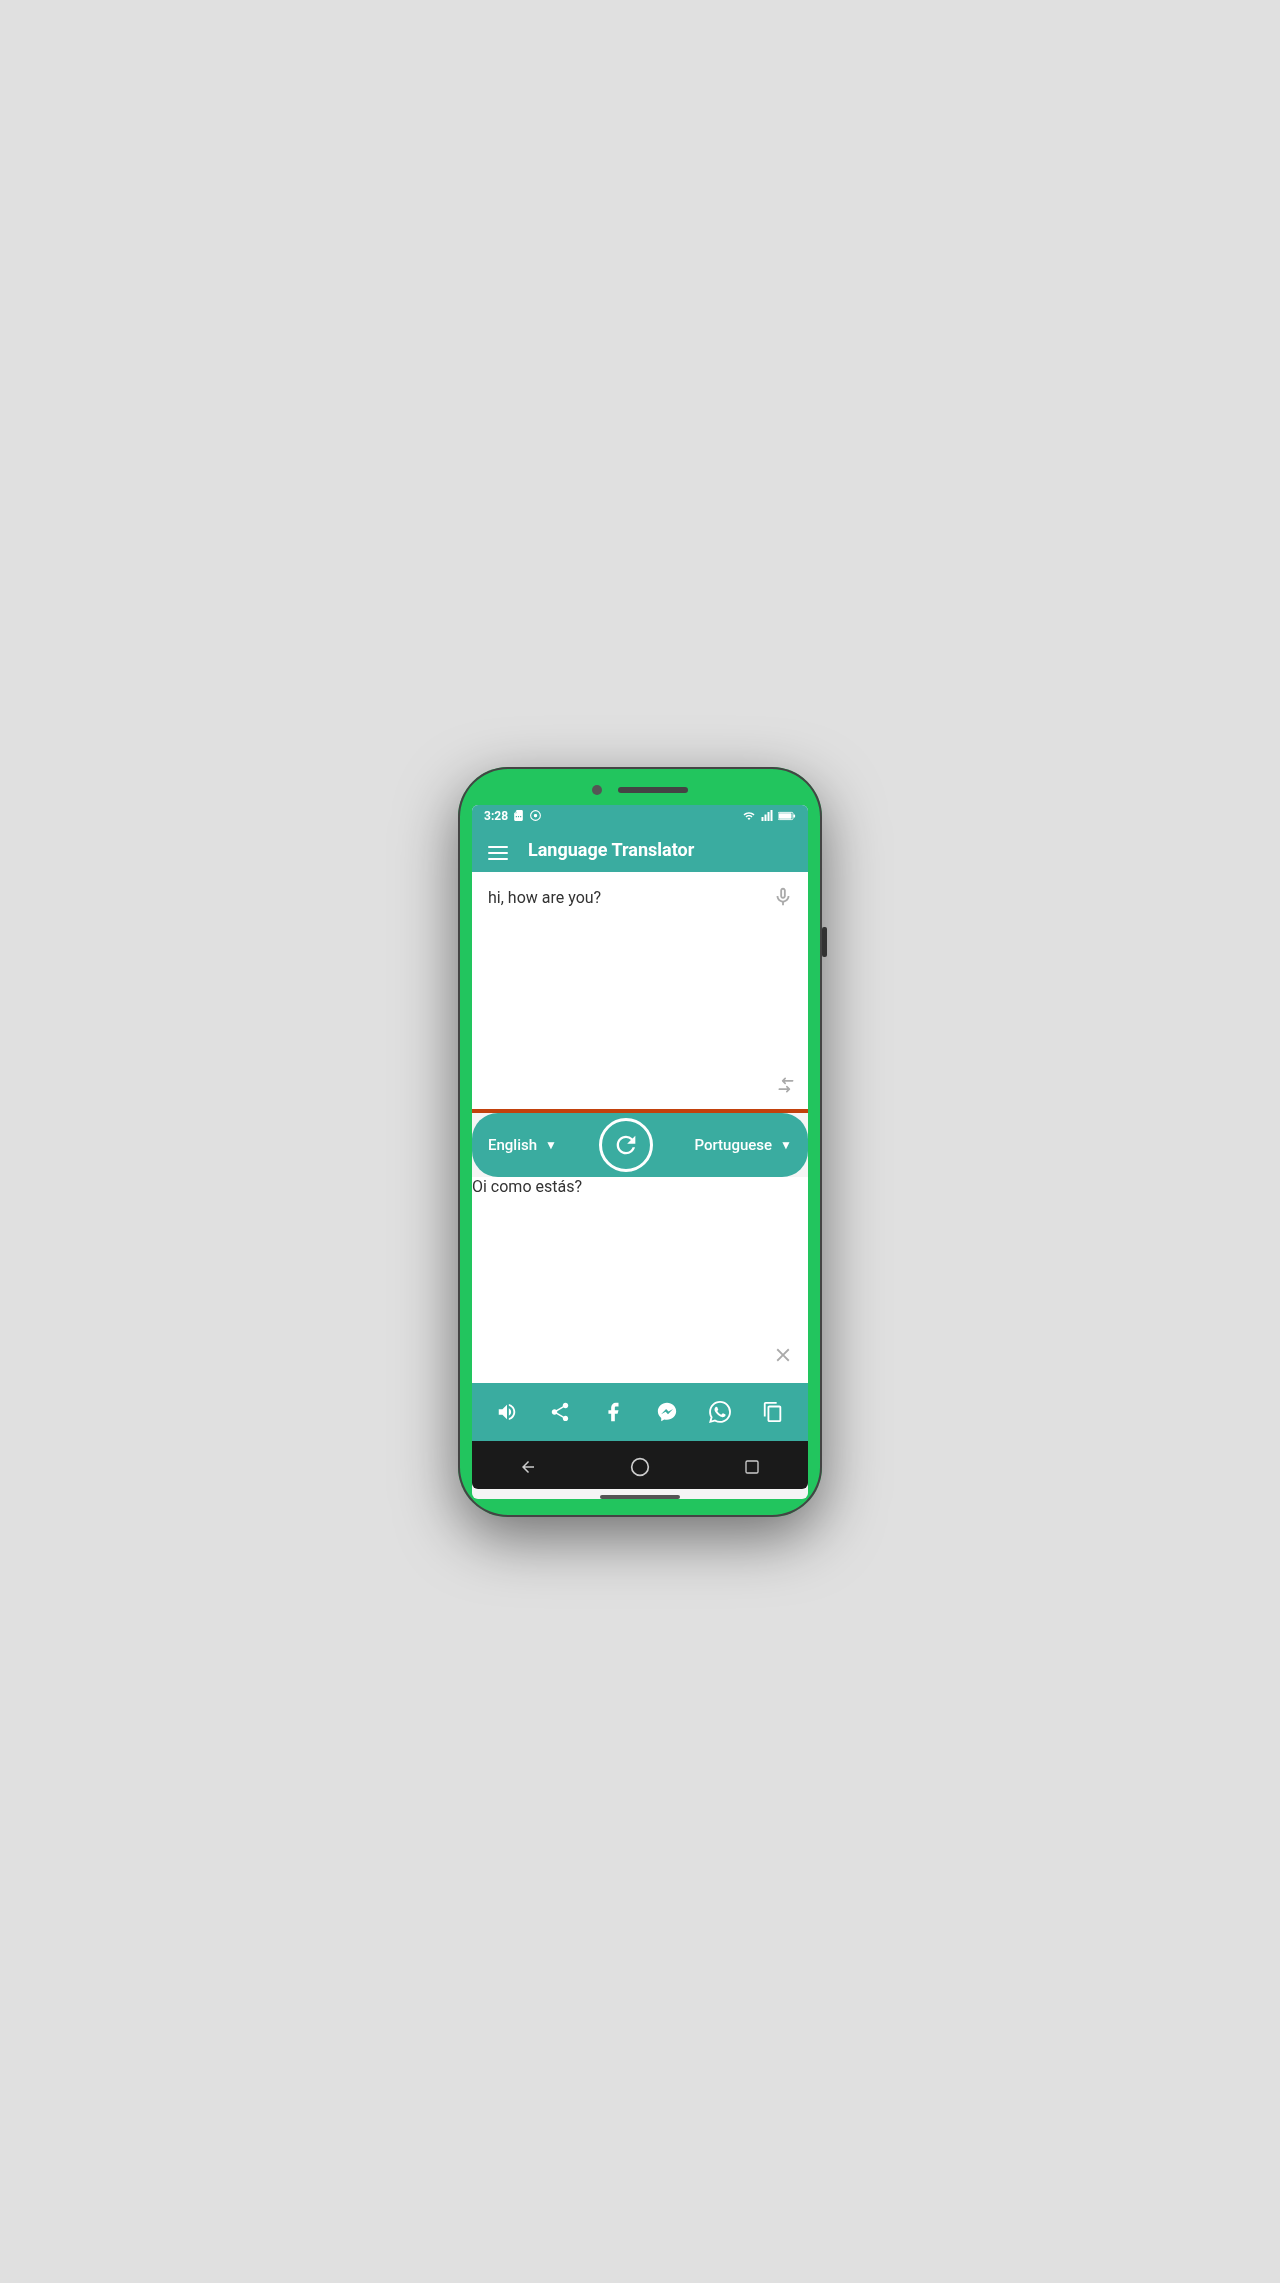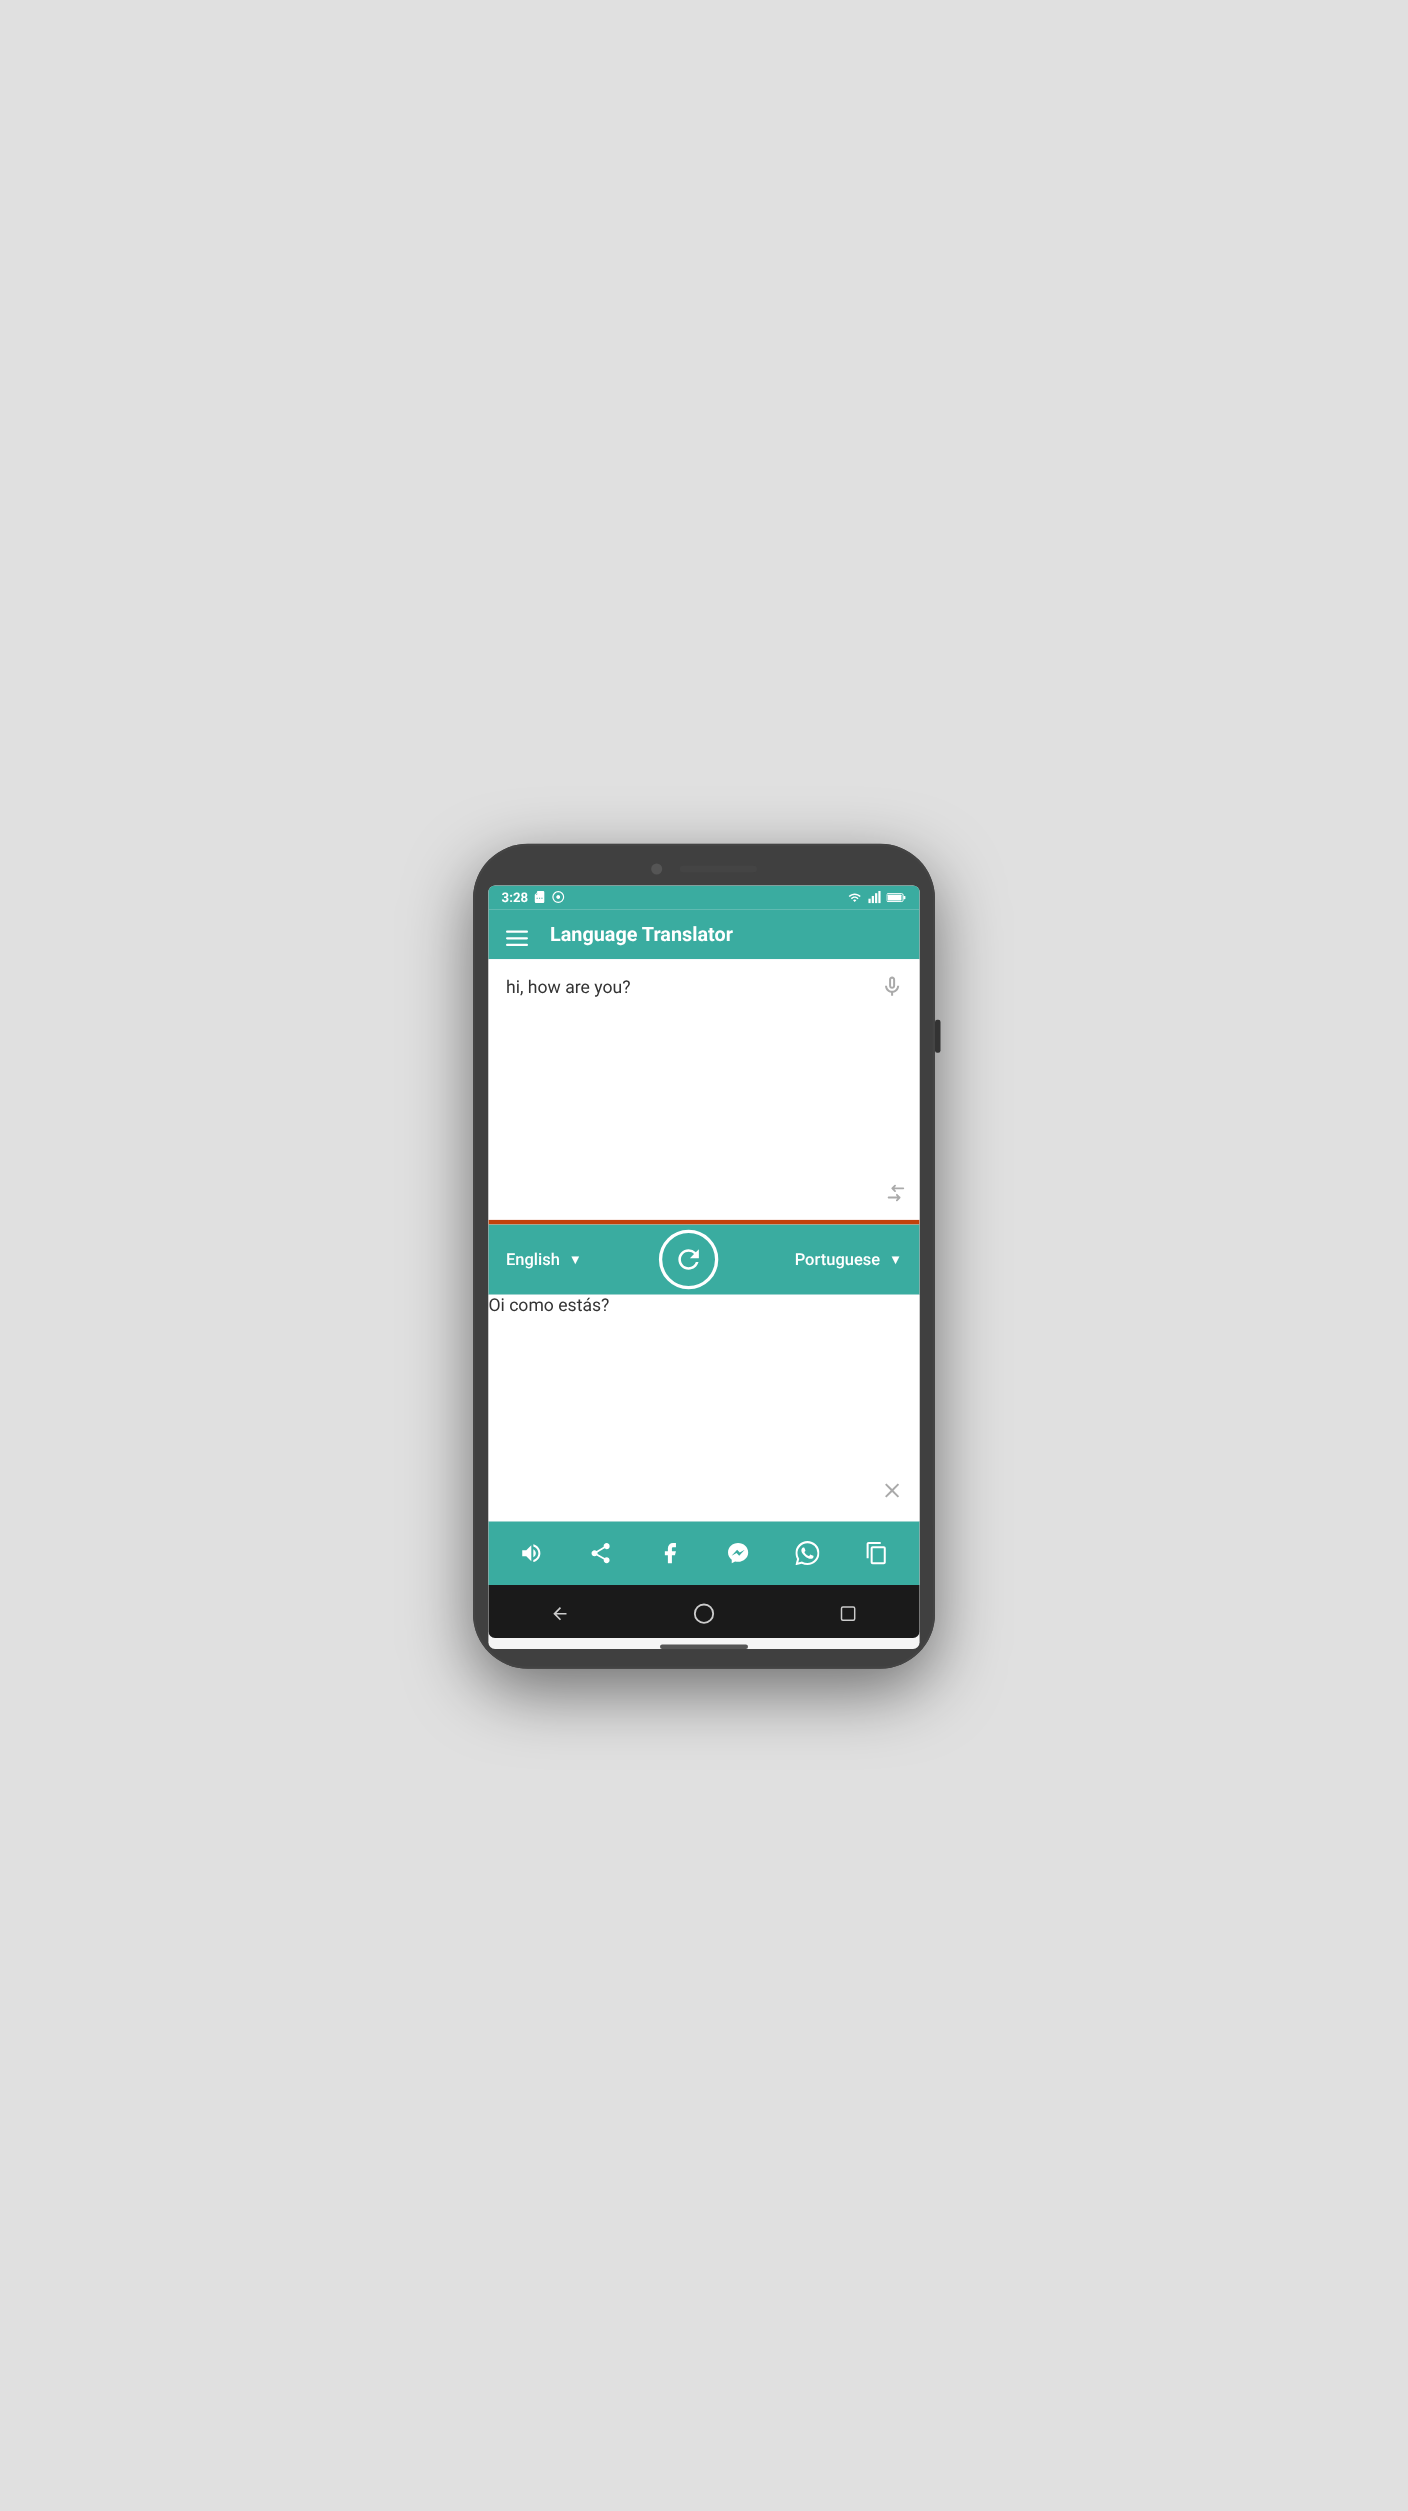--- a/index.html
+++ b/index.html
@@ -7,23 +7,23 @@
     body {
       background: #e0e0e0;
       display: flex;
       justify-content: center;
       align-items: center;
       min-height: 100vh;
       font-family: 'Roboto', Arial, sans-serif;
     }
 
     .phone-frame {
-      width: 420px;
+      width: 364px;
       height: 750px;
-      background: #404040;
+      background: #22c55e;
       border-radius: 50px;
       padding: 18px 14px;
       box-shadow: 0 20px 60px rgba(0,0,0,0.5), inset 0 0 0 2px #444;
       position: relative;
       display: flex;
       flex-direction: column;
     }
 
     .phone-top-bar {
       display: flex;
@@ -140,20 +140,21 @@
     }
 
     
     .lang-bar {
       background: #3aaca0;
       display: flex;
       align-items: center;
       justify-content: space-between;
       padding: 12px 16px;
       height: 64px;
+      border-radius: 26px;
     }
 
     .lang-selector {
       display: flex;
       align-items: center;
       gap: 8px;
       color: white;
       cursor: pointer;
     }
 

